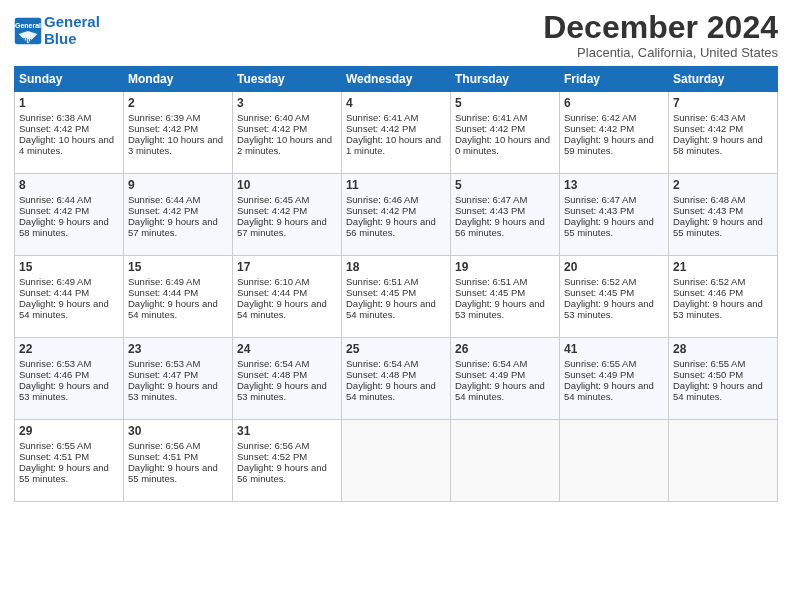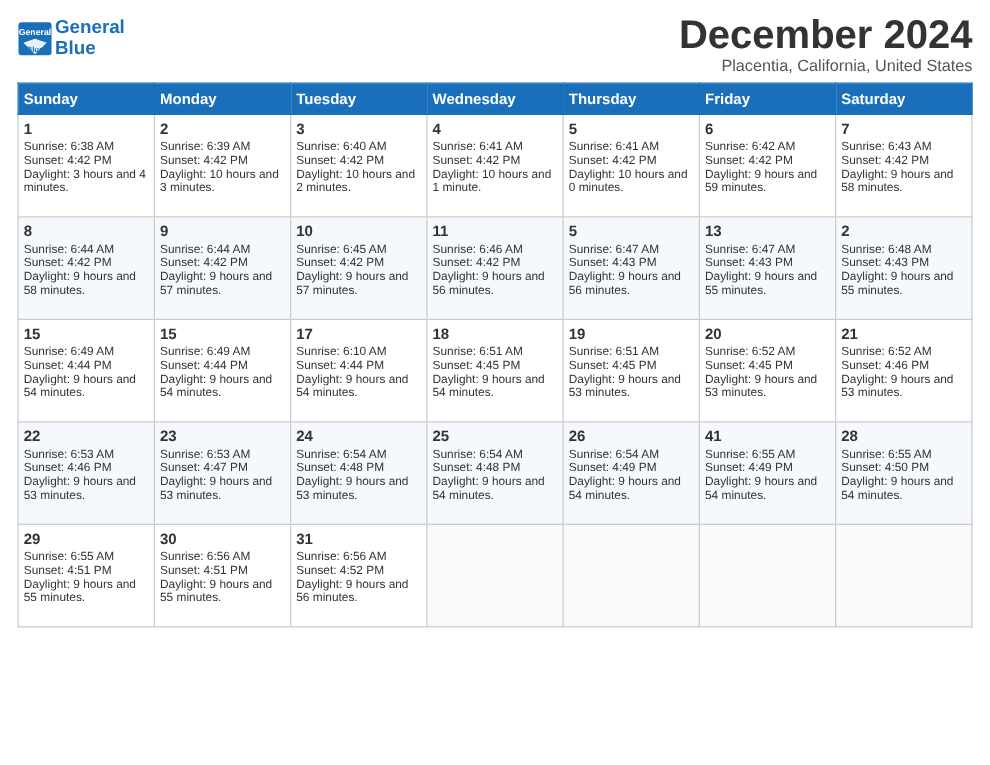--- a/index.html
+++ b/index.html
@@ -126,21 +126,21 @@
           <th>Monday</th>
           <th>Tuesday</th>
           <th>Wednesday</th>
           <th>Thursday</th>
           <th>Friday</th>
           <th>Saturday</th>
         </tr>
     </thead>
     <tbody id="calendar-body">
     <tr>
-          <td><span class="day-num">1</span><span>Sunrise: 6:38 AM</span><br><span>Sunset: 4:42 PM</span><br><span>Daylight: 3 hours and 4 minutes.</span></td>
+          <td><span class="day-num">1</span><span>Sunrise: 6:38 AM</span><br><span>Sunset: 4:42 PM</span><br><span>Daylight: 10 hours and 4 minutes.</span></td>
           <td><span class="day-num">2</span><span>Sunrise: 6:39 AM</span><br><span>Sunset: 4:42 PM</span><br><span>Daylight: 10 hours and 3 minutes.</span></td>
           <td><span class="day-num">3</span><span>Sunrise: 6:40 AM</span><br><span>Sunset: 4:42 PM</span><br><span>Daylight: 10 hours and 2 minutes.</span></td>
           <td><span class="day-num">4</span><span>Sunrise: 6:41 AM</span><br><span>Sunset: 4:42 PM</span><br><span>Daylight: 10 hours and 1 minute.</span></td>
           <td><span class="day-num">5</span><span>Sunrise: 6:41 AM</span><br><span>Sunset: 4:42 PM</span><br><span>Daylight: 10 hours and 0 minutes.</span></td>
           <td><span class="day-num">6</span><span>Sunrise: 6:42 AM</span><br><span>Sunset: 4:42 PM</span><br><span>Daylight: 9 hours and 59 minutes.</span></td>
           <td><span class="day-num">7</span><span>Sunrise: 6:43 AM</span><br><span>Sunset: 4:42 PM</span><br><span>Daylight: 9 hours and 58 minutes.</span></td>
         </tr>
         <tr>
           <td><span class="day-num">8</span><span>Sunrise: 6:44 AM</span><br><span>Sunset: 4:42 PM</span><br><span>Daylight: 9 hours and 58 minutes.</span></td>
           <td><span class="day-num">9</span><span>Sunrise: 6:44 AM</span><br><span>Sunset: 4:42 PM</span><br><span>Daylight: 9 hours and 57 minutes.</span></td>

